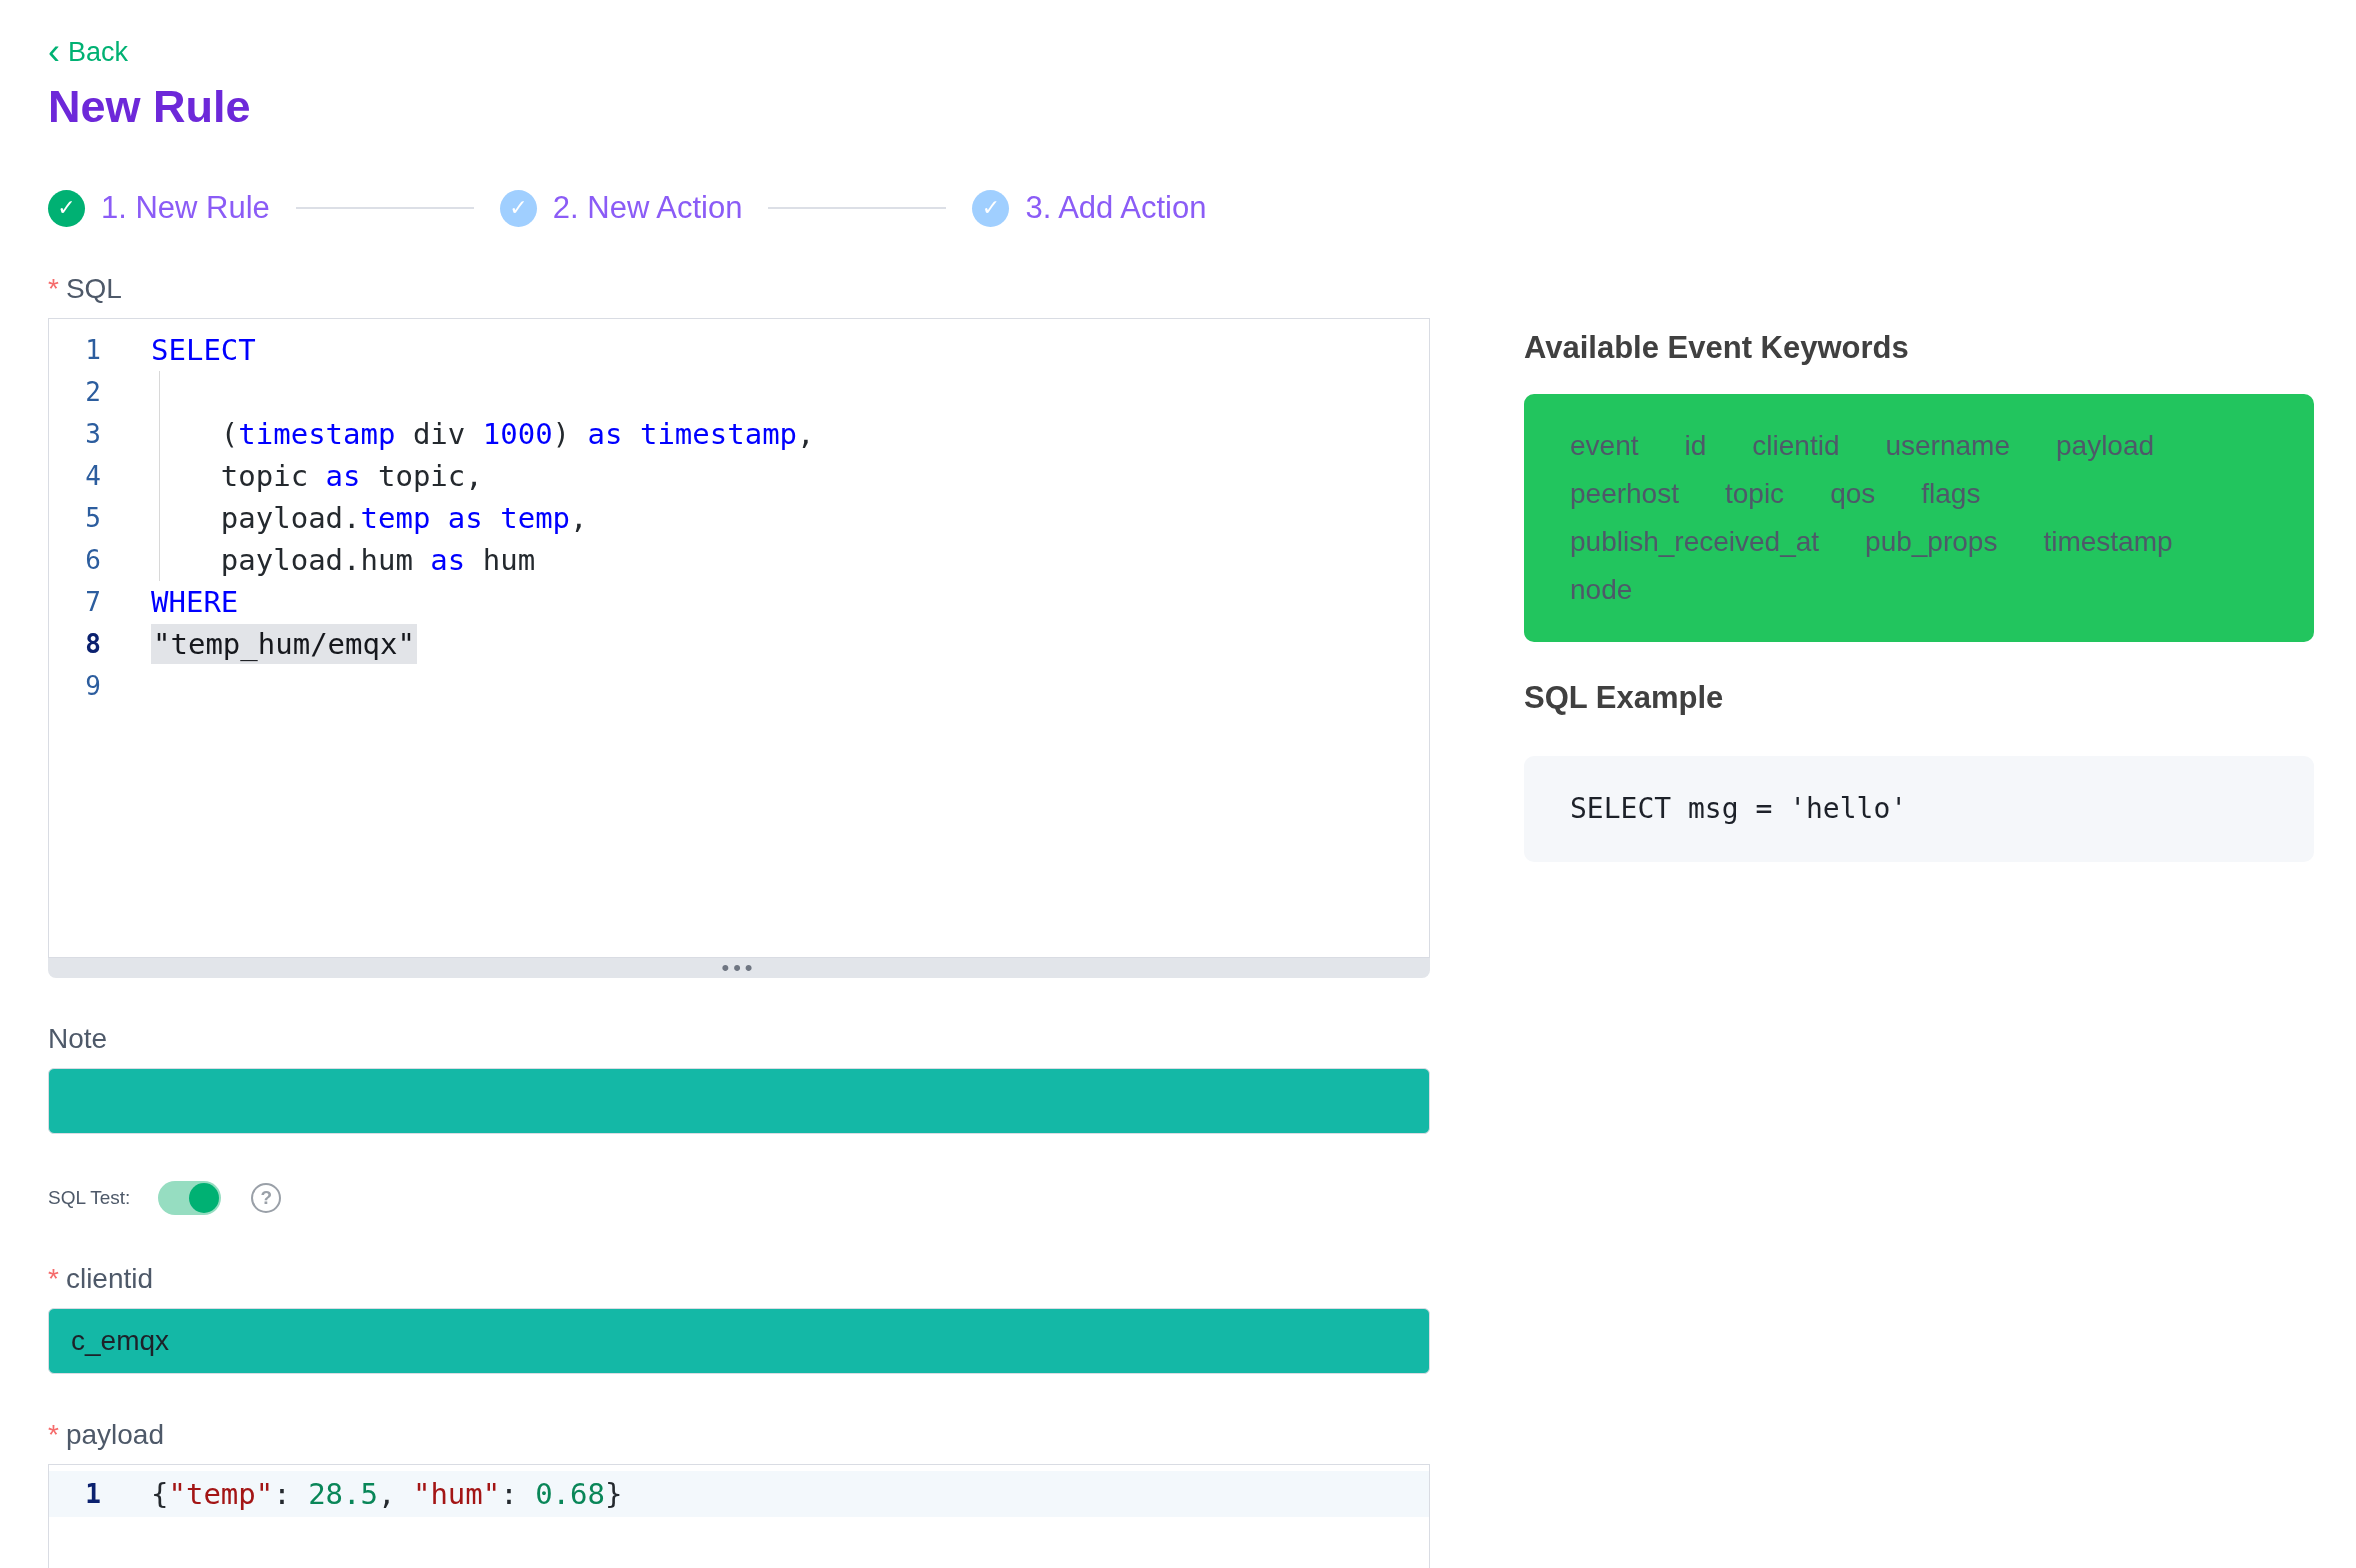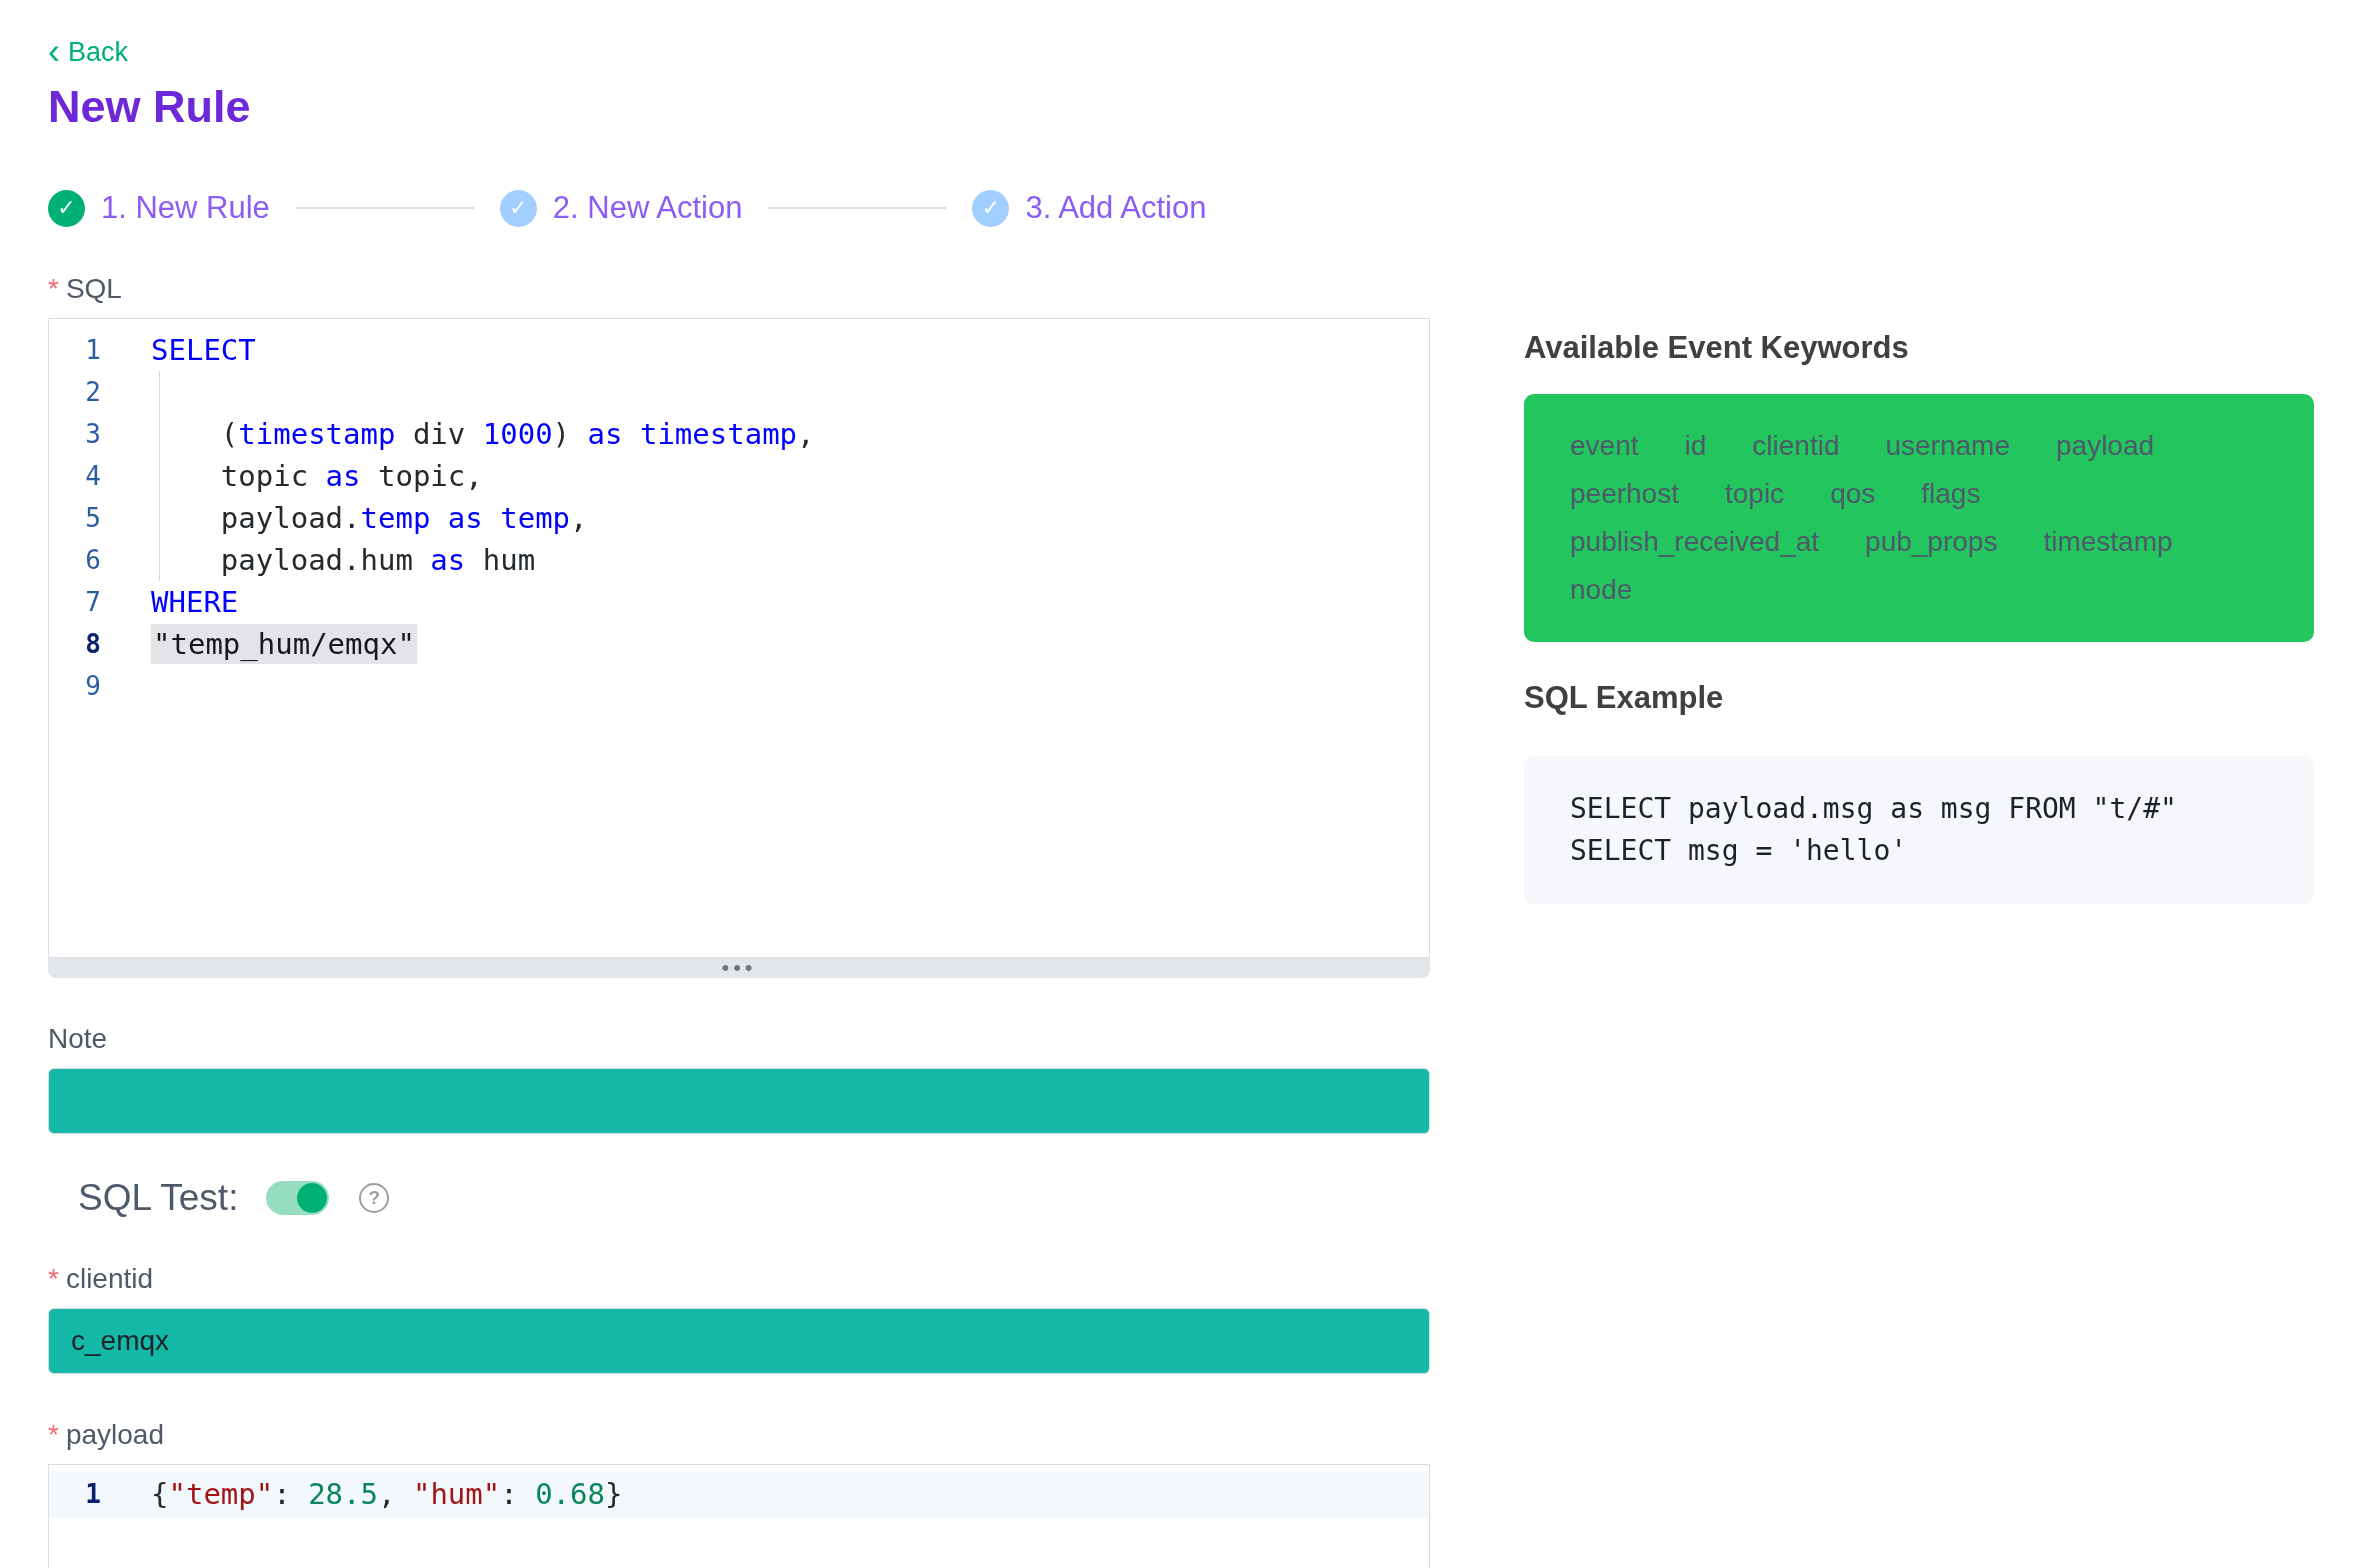--- a/index.html
+++ b/index.html
@@ -55,21 +55,21 @@
     border-radius:0 0 8px 8px;display:flex;align-items:center;justify-content:center;
     color:#6f7682;font-size:22px;letter-spacing:4px;line-height:14px;cursor:row-resize;user-select:none;}
 
   
   .text-input{box-sizing:border-box;width:1382px;height:66px;border:1px solid #d9dce3;border-radius:6px;
     font-size:28px;color:#1d2129;padding:0 22px;outline:none;background:#14b8a6;display:block;
     font-family:"Liberation Sans","DejaVu Sans",sans-serif;margin-top:12px;}
 
   
   .sql-test-row{margin-top:44px;display:flex;align-items:center;height:40px;}
-  .sql-test-label{font-size:37px;color:#4e5969;margin-left:30px;}
+  .sql-test-label{font-size:19px;color:#4e5969;}
   .toggle{margin-left:28px;width:63px;height:34px;border-radius:17px;background:#96ddc1;position:relative;
     cursor:pointer;flex:none;}
   .toggle .knob{position:absolute;right:2px;top:2px;width:30px;height:30px;border-radius:50%;
     background:var(--accent-green);}
   .help-icon{margin-left:30px;box-sizing:border-box;width:30px;height:30px;border-radius:50%;
     border:2px solid #9aa0a8;color:#9aa0a8;font-size:19px;font-weight:700;
     display:flex;align-items:center;justify-content:center;cursor:pointer;}
 
   
   .payload-editor{box-sizing:border-box;margin-top:12px;width:1382px;height:120px;
@@ -214,18 +214,17 @@
         <span class="kw">topic</span>
         <span class="kw">qos</span>
         <span class="kw">flags</span>
         <span class="kw">publish_received_at</span>
         <span class="kw">pub_props</span>
         <span class="kw">timestamp</span>
         <span class="kw">node</span>
       </div>
     <h3 class="panel-title example-title">SQL Example</h3>
     <div class="example-box">
-        <div class="ex-line">SELECT payload.msg as msg FROM "t/#"</div>
         <div class="ex-line">SELECT msg = 'hello'</div>
       </div>
   </div>
 
 </div>
 
 </body></html>

